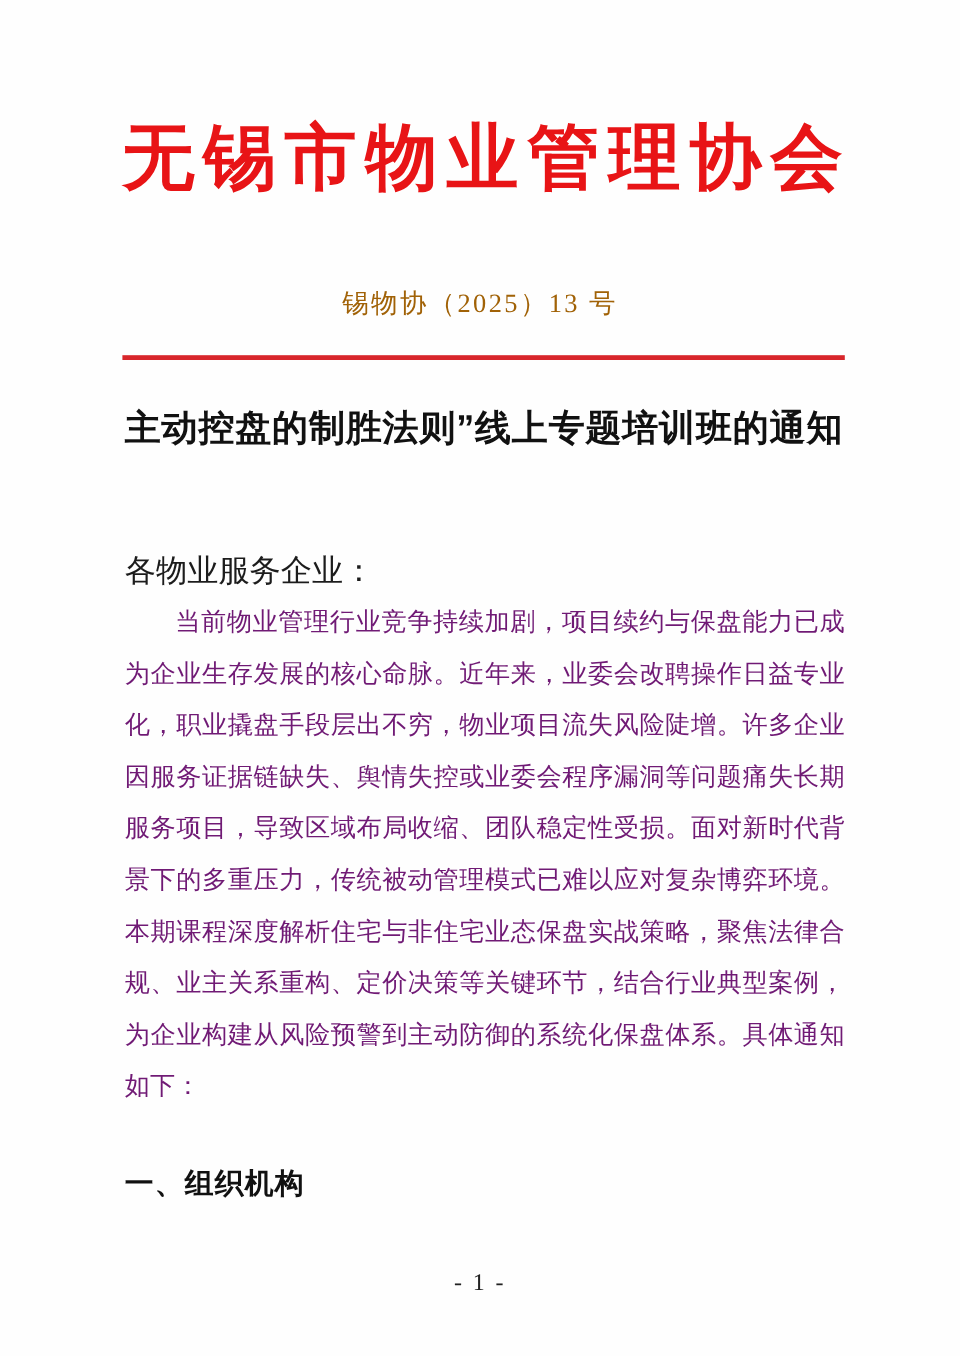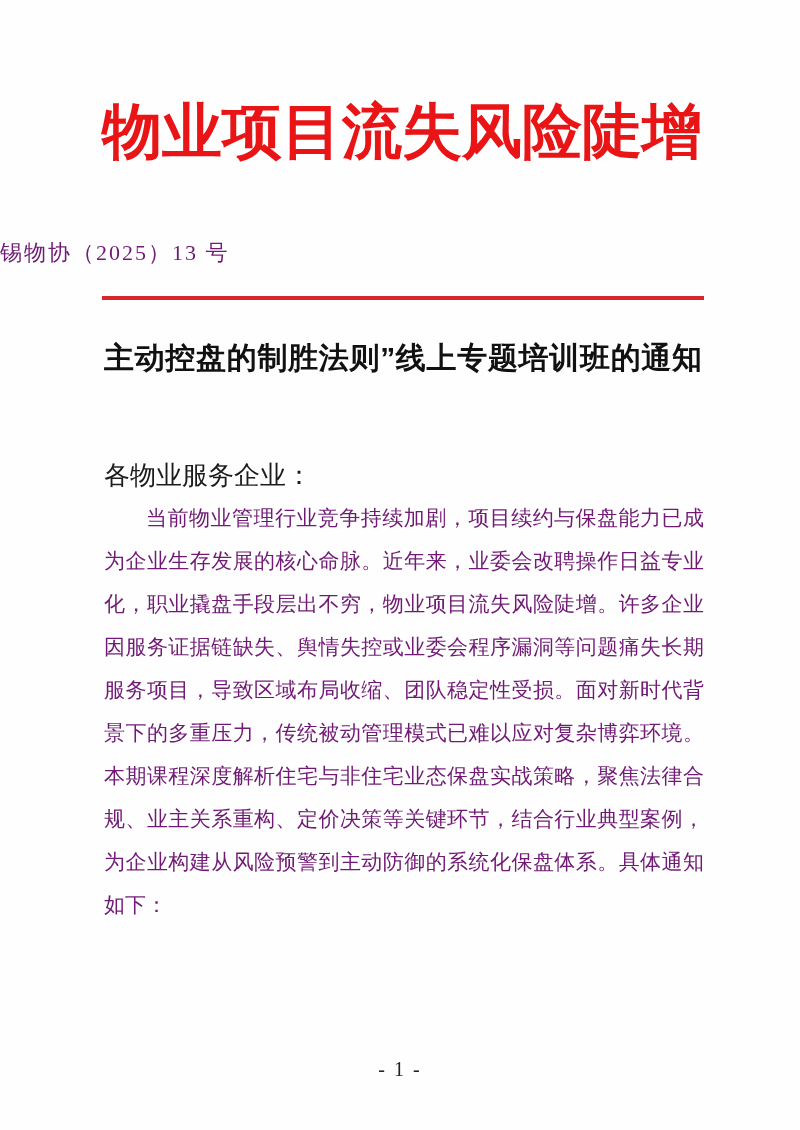--- a/index.html
+++ b/index.html
@@ -28,24 +28,24 @@
     text-align: justify;
     text-align-last: justify;
     white-space: nowrap;
     font-family: "Liberation Serif", "DejaVu Serif", serif;
   }
   .doc-number {
     position: absolute;
     top: 238px;
     left: 0;
     width: 800px;
-    text-align: left;
+    text-align: center;
     font-size: 22px;
     letter-spacing: 2px;
-    color: #701a75;
+    color: #a16207;
   }
   .red-rule {
     position: absolute;
     top: 296px;
     left: 102px;
     width: 602px;
     height: 4px;
     background: #d8262b;
   }
   .notice-title {
@@ -101,30 +101,31 @@
     font-size: 20px;
     letter-spacing: 2px;
     color: #222;
   }
 </style>
 </head>
 <body>
 
 <div class="page">
 
-  <div class="org-title">物业项目流失风险陡增</div>
+  <div class="org-title">无锡市物业管理协会</div>
 
   <div class="doc-number">锡物协（2025）13 号</div>
 
   <div class="red-rule"></div>
 
   <div class="notice-title">
     <div class="title-line">主动控盘的制胜法则”线上专题培训班的通知</div>
   </div>
 
   <div class="salutation">各物业服务企业：</div>
 
   <div class="body-paragraph">当前物业管理行业竞争持续加剧，项目续约与保盘能力已成为企业生存发展的核心命脉。近年来，业委会改聘操作日益专业化，职业撬盘手段层出不穷，物业项目流失风险陡增。许多企业因服务证据链缺失、舆情失控或业委会程序漏洞等问题痛失长期服务项目，导致区域布局收缩、团队稳定性受损。面对新时代背景下的多重压力，传统被动管理模式已难以应对复杂博弈环境。本期课程深度解析住宅与非住宅业态保盘实战策略，聚焦法律合规、业主关系重构、定价决策等关键环节，结合行业典型案例，为企业构建从风险预警到主动防御的系统化保盘体系。具体通知如下：</div>
 
+  <div class="section-heading">一、组织机构</div>
 
   <div class="page-number">- 1 -</div>
 
 </div>
 
 </body></html>

